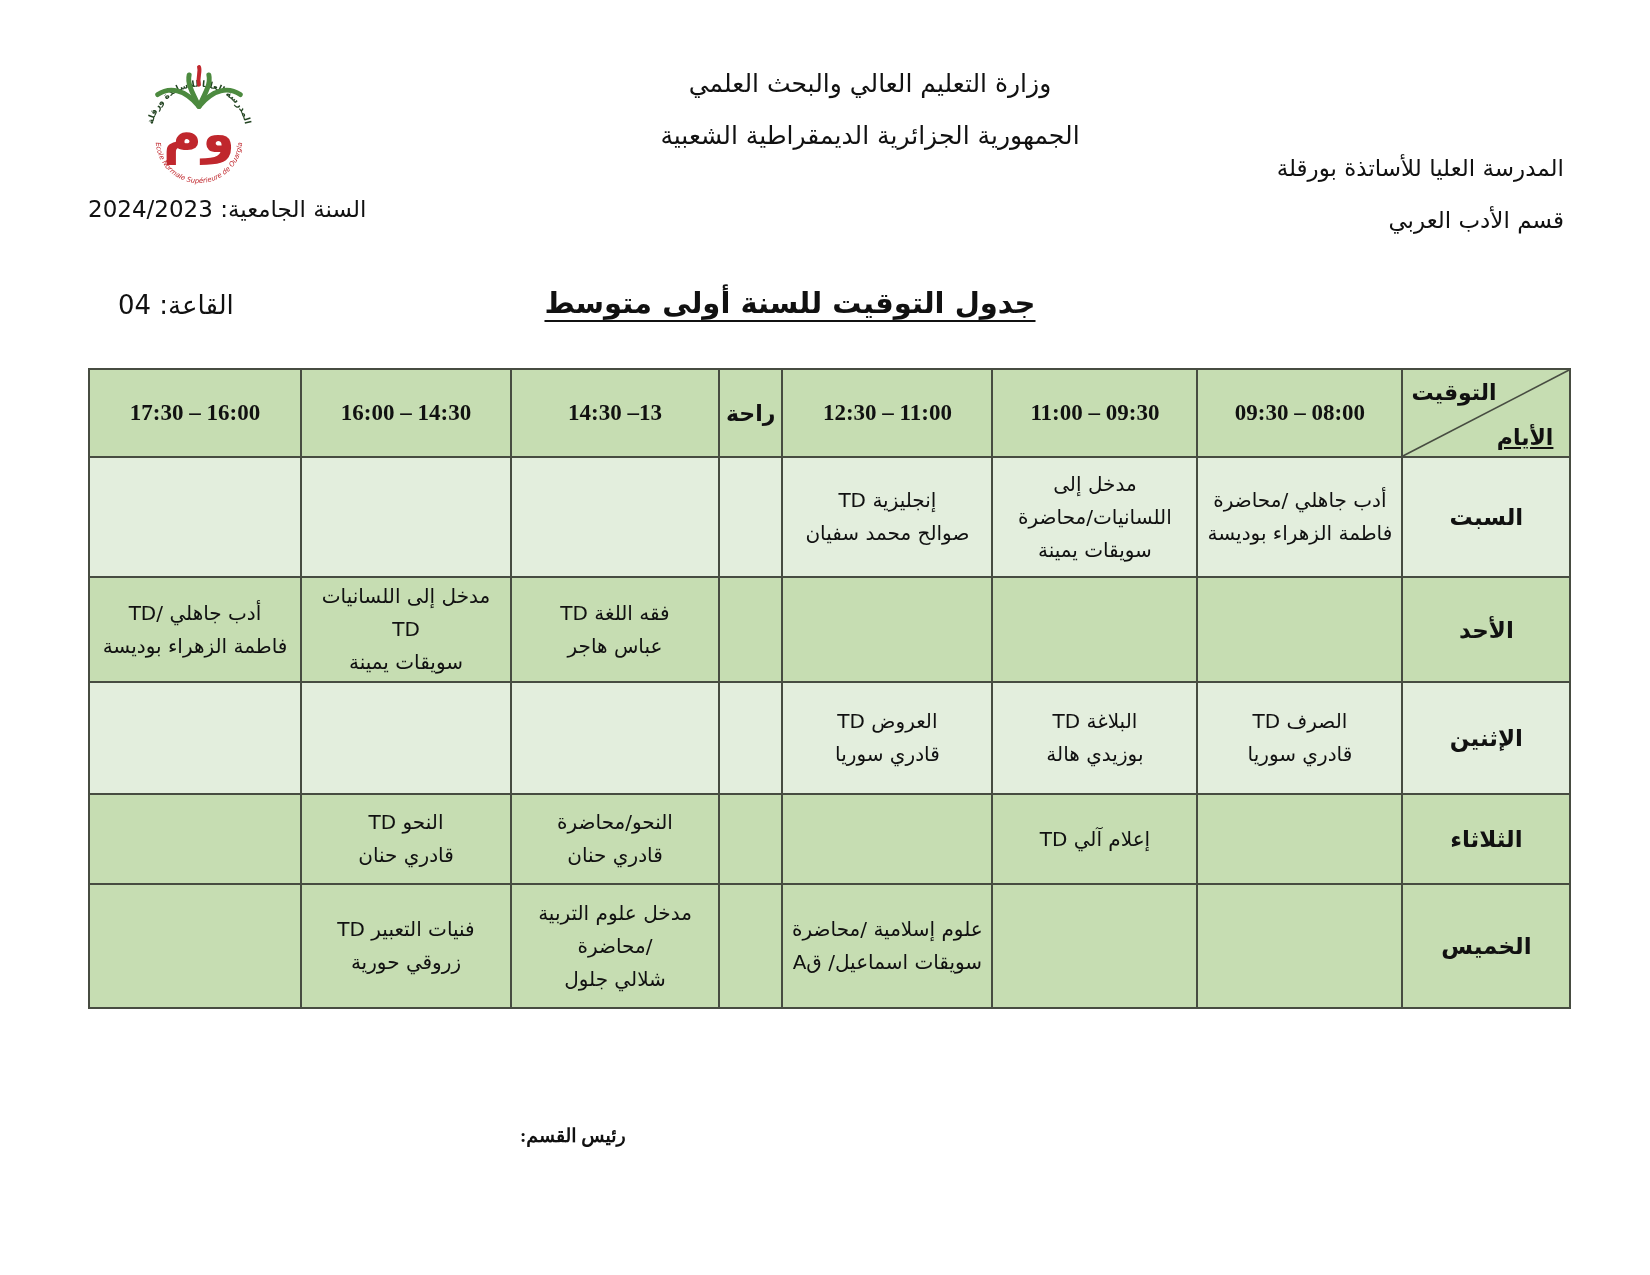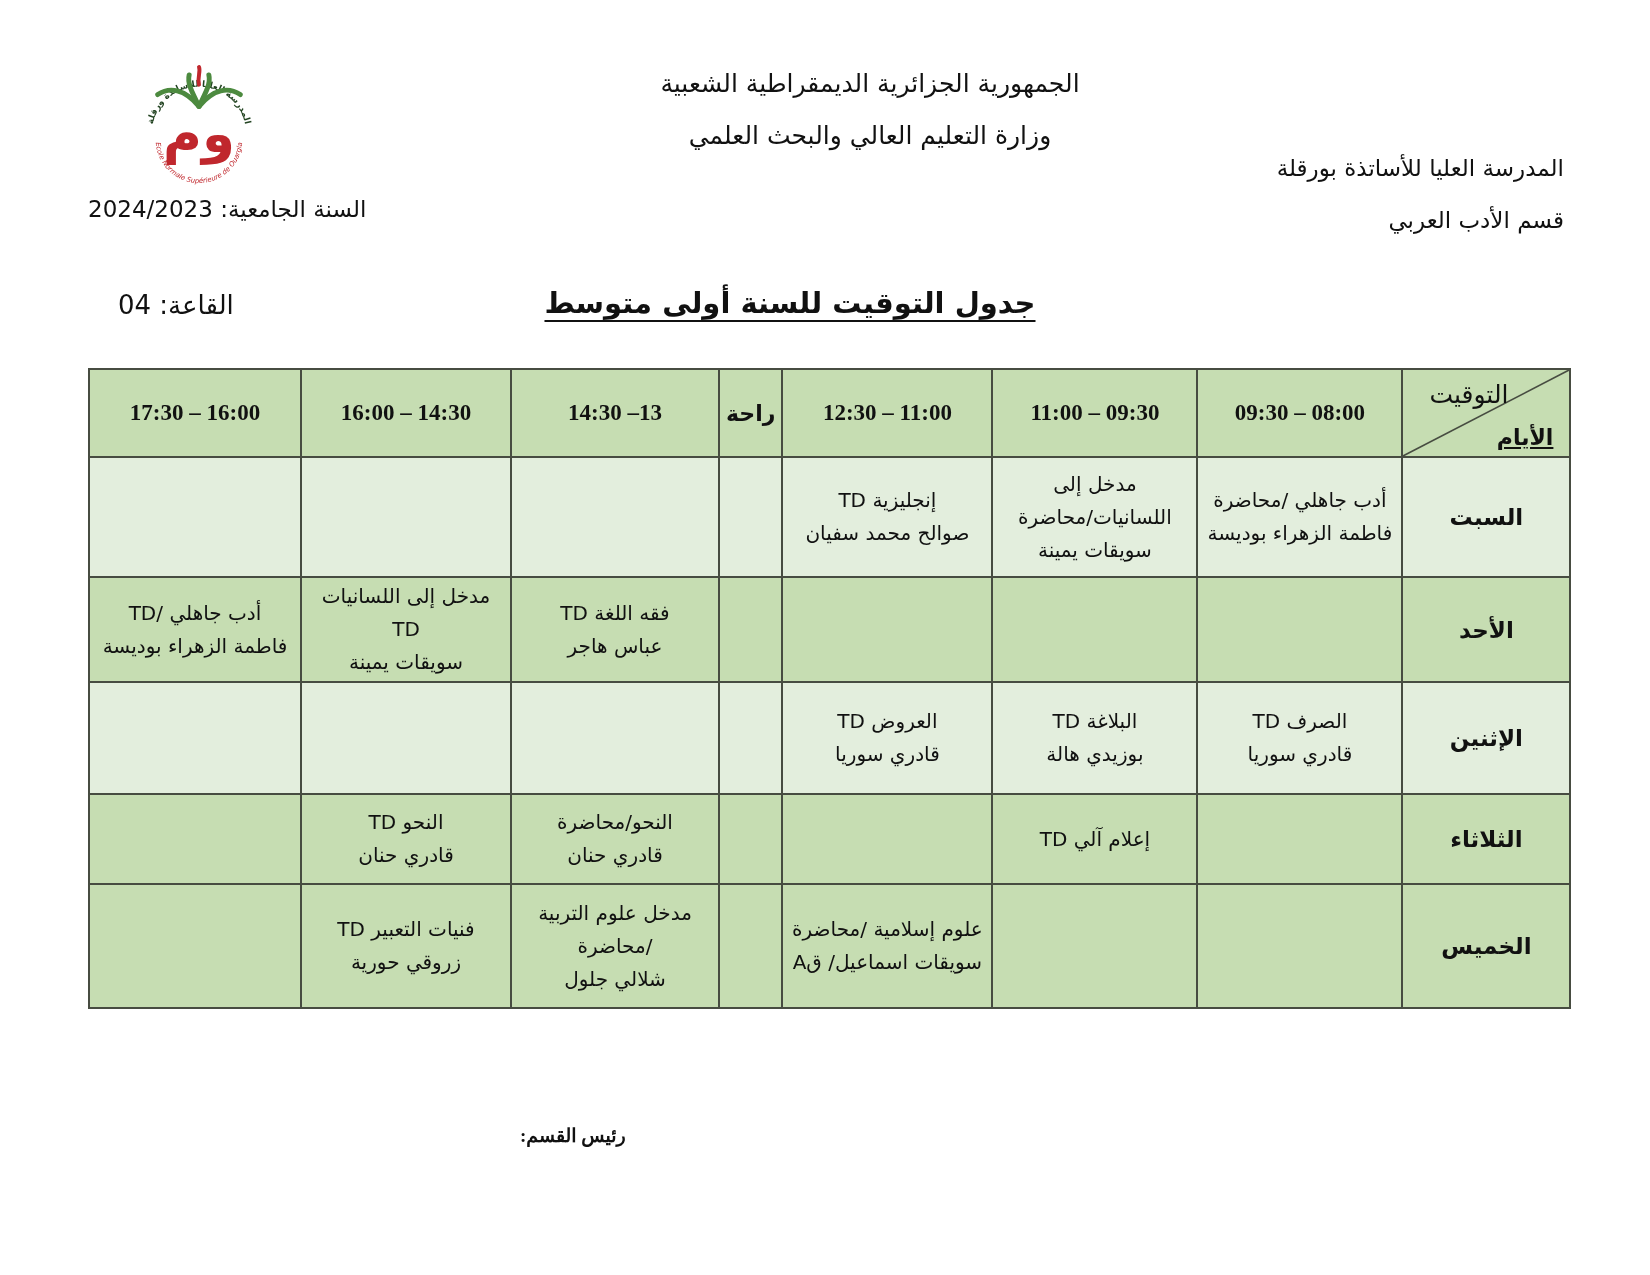--- a/index.html
+++ b/index.html
@@ -33,22 +33,22 @@
   tr.light td{background:#e3eedd;}
   td.time-head{font-family:"Liberation Serif",serif;font-weight:bold;
     font-size:23px;direction:ltr;}
   td.rest-head{font-weight:bold;font-size:22px;direction:rtl;}
   td.day-cell{font-weight:bold;font-size:23px;direction:rtl;}
   td.slot{font-size:20px;line-height:33px;white-space:pre-line;direction:rtl;}
   td.vtop{vertical-align:top;padding-top:10px;}
 
   td.corner{position:relative;padding:0;}
   .corner svg.diag{position:absolute;left:0;top:0;width:100%;height:100%;}
-  .corner .c-top{position:absolute;top:10px;left:26px;font-weight:normal;
-    font-size:25px;direction:rtl;}
+  .corner .c-top{position:absolute;top:10px;left:8px;font-weight:bold;
+    font-size:22px;direction:rtl;}
   .corner .c-bottom{position:absolute;bottom:6px;right:16px;font-weight:bold;
     font-size:22px;direction:rtl;text-decoration:underline;}
 
   
   .logo{left:140px;top:60px;width:118px;height:134px;}
 </style>
 </head>
 <body>
 
 <svg class="abs logo" viewBox="0 0 120 134" xmlns="http://www.w3.org/2000/svg">
@@ -66,22 +66,22 @@
     <path d="M60 46 C68 30 72 22 70 14"></path>
   </g>
   <path d="M60 24 C58 16 62 11 60 6" stroke="#c0272d" stroke-width="4" fill="none" stroke-linecap="round"></path>
   <text x="60" y="92" text-anchor="middle" font-size="54" font-weight="bold" fill="#c0272d">وم</text>
   <text font-size="7" fill="#c0272d" font-style="italic">
     <textPath href="#arcBottom" startOffset="50%" text-anchor="middle">Ecole Normale Supérieure de Ouargla</textPath>
   </text>
 </svg>
 
 <div class="abs center-header">
+  <div>وزارة التعليم العالي والبحث العلمي</div>
   <div>الجمهورية الجزائرية الديمقراطية الشعبية</div>
-  <div>وزارة التعليم العالي والبحث العلمي</div>
 </div>
 
 <div class="abs school-header">
   <div>المدرسة العليا للأساتذة بورقلة</div>
   <div>قسم الأدب العربي</div>
 </div>
 
 <div class="abs year-label">السنة الجامعية: 2024/2023</div>
 
 <div class="abs doc-title">

